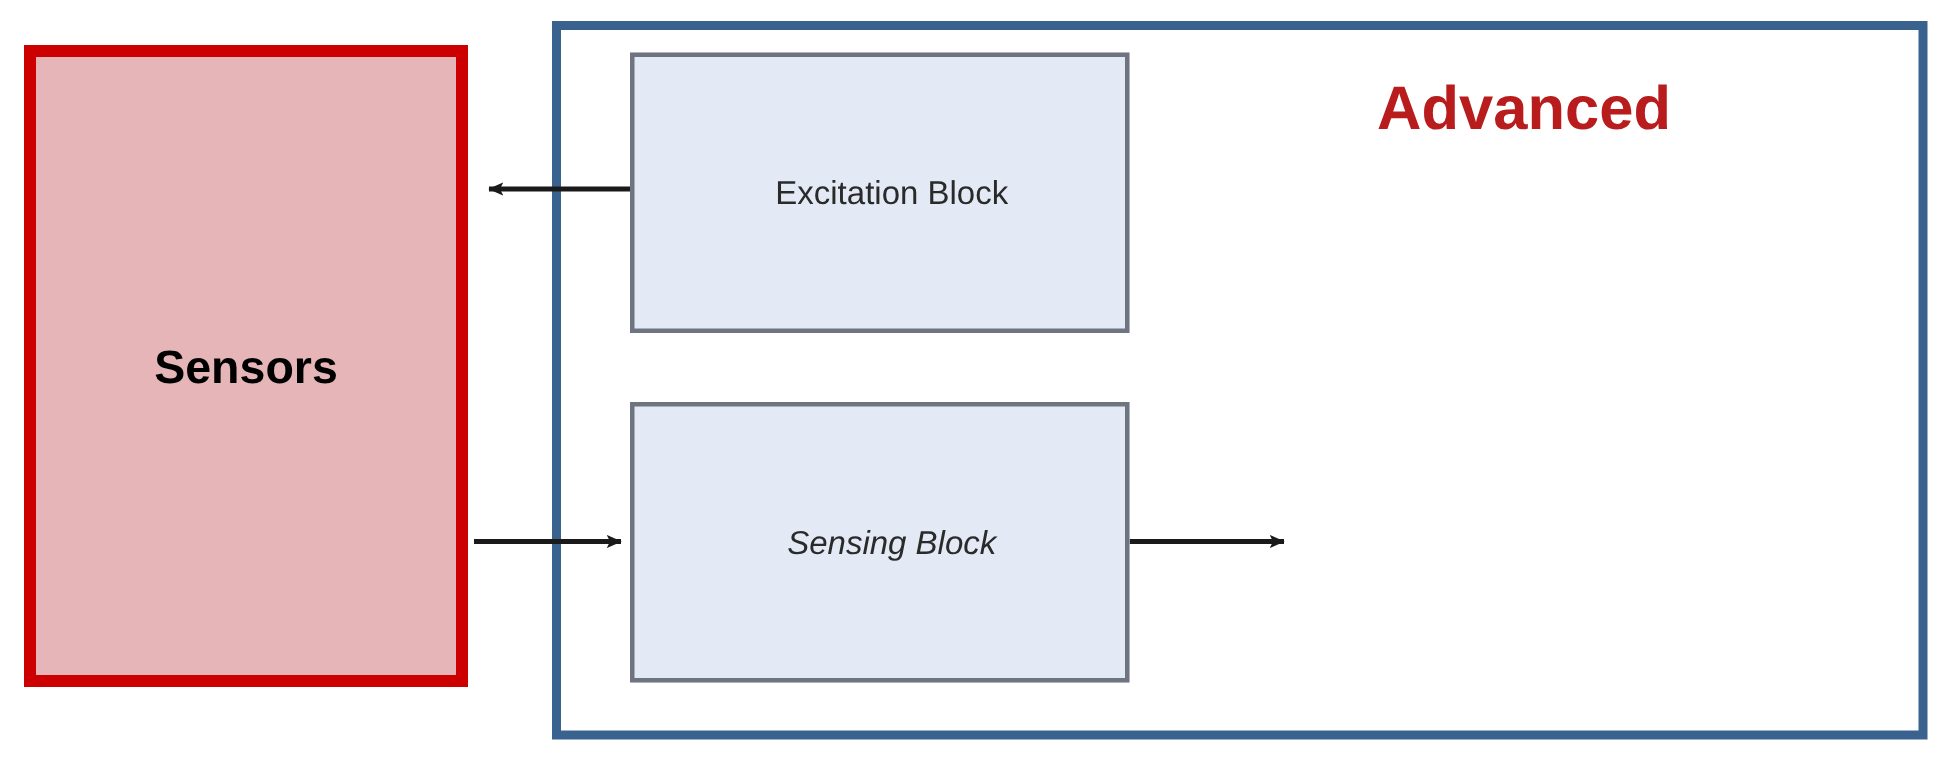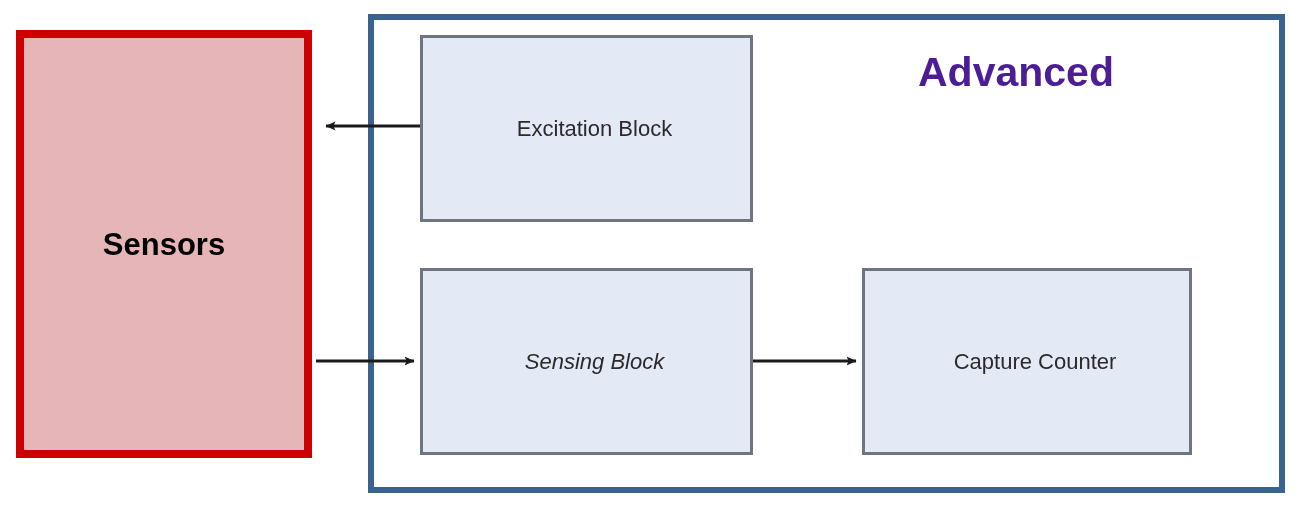--- a/index.html
+++ b/index.html
@@ -55,21 +55,21 @@
 
   
   .acc-title {
     position: absolute;
     left: 760px;
     top: 50px;
     width: 512px;
     text-align: center;
     font-size: 41px;
     font-weight: bold;
-    color: #4c1d95;
+    color: #b91c1c;
     line-height: 1.12;
   }
   .acc-title .line {
     display: block;
     white-space: nowrap;
   }
 
   
   .proc-block {
     position: absolute;
@@ -161,17 +161,14 @@
   </svg>
 
   <div class="proc-block block-excitation">
     <span class="proc-label">Excitation Block</span>
   </div>
 
   <div class="proc-block block-sensing">
     <span class="proc-label">Sensing Block</span>
   </div>
 
-  <div class="proc-block block-capture">
-    <span class="proc-label">Capture Counter</span>
-  </div>
 
 </div>
 
 </body></html>

